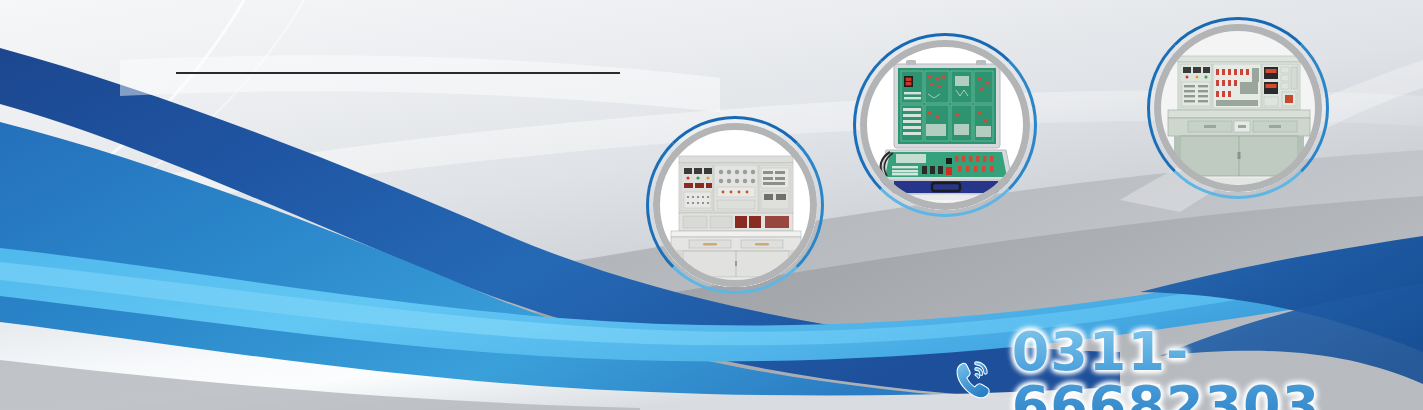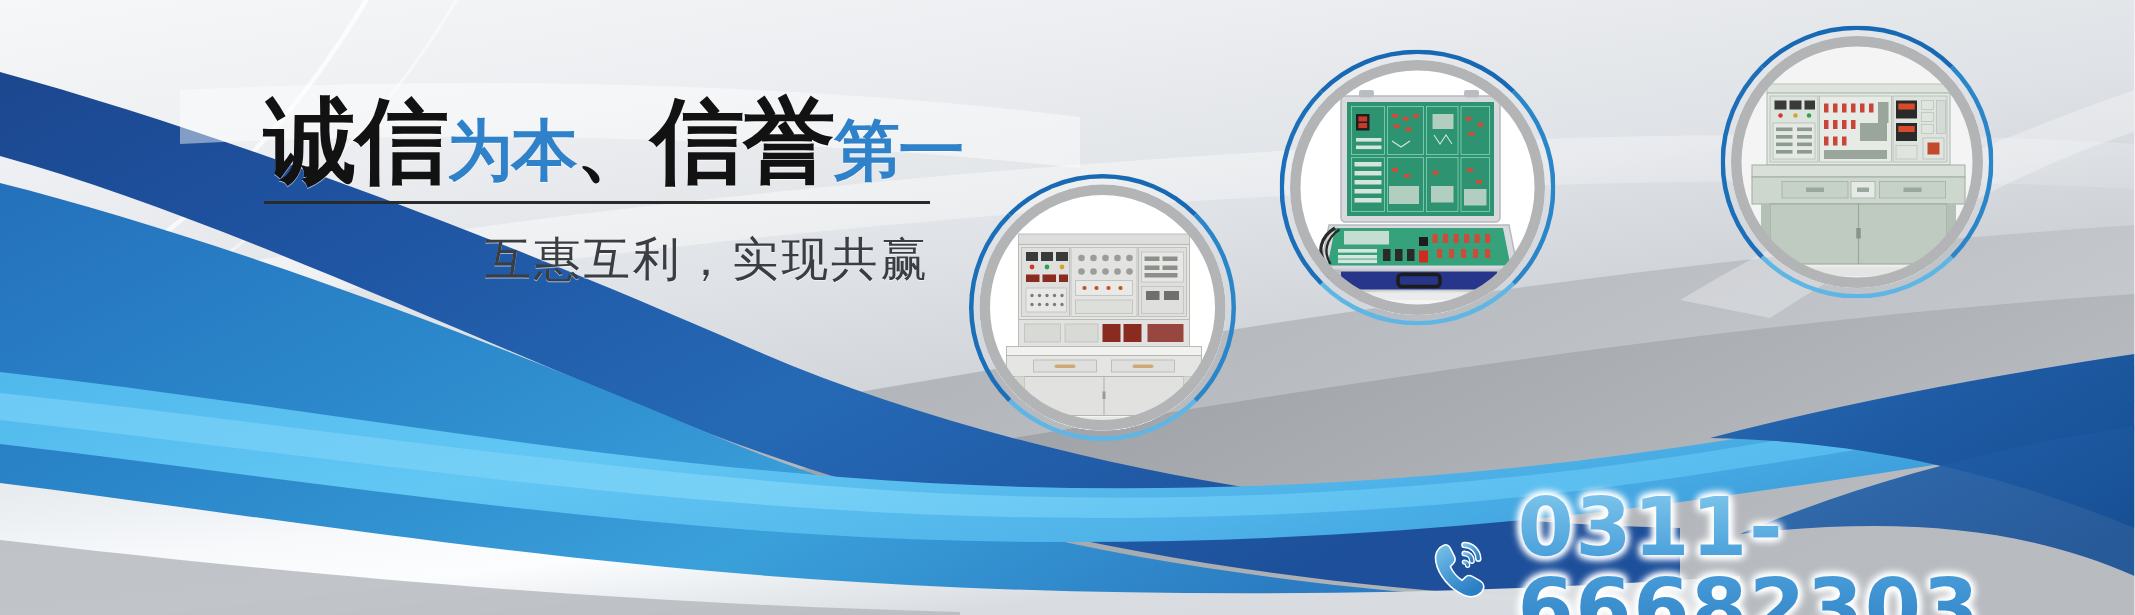--- a/index.html
+++ b/index.html
@@ -220,25 +220,21 @@
 
     <path d="M0,322 C160,342 340,372 540,386 C740,400 960,398 1160,384 L1160,410 L0,410 Z" fill="url(#whiteWave)" opacity="0.98"></path>
     <path d="M0,360 C190,382 400,402 640,408 L640,410 L0,410 Z" fill="#b6babe" opacity="0.85"></path>
 
     <path d="M120,60 C320,50 540,56 720,78 L720,112 C530,92 320,86 120,96 Z" fill="#ffffff" opacity="0.45"></path>
 
     <path d="M1423,60 C1330,92 1220,140 1120,200 L1180,212 C1270,154 1360,108 1423,88 Z" fill="#ffffff" opacity="0.30"></path>
   </svg>
 
   <div class="headline-block">
-    <div class="headline">
-      <span class="h-big">诚信</span><span class="h-small">为本</span><span class="h-dun">、</span><span class="h-big">信誉</span><span class="h-small">第一</span>
-    </div>
     <div class="rule"></div>
-    <div class="subtitle">互惠互利，实现共赢</div>
   </div>
 
   <div class="ring-blue" style="left:646px;top:116px;width:178px;height:178px;"></div>
   <div class="circle-img" style="left:653px;top:123px;width:164px;height:164px;">
     <svg viewBox="0 0 164 164" width="164" height="164">
       <rect x="0" y="0" width="164" height="164" fill="#ffffff"></rect>
       <rect x="0" y="118" width="164" height="46" fill="#f3f3f3"></rect>
 
       <rect x="26" y="33" width="114" height="7" fill="#dcdedb" stroke="#b9bbb8" stroke-width="0.6"></rect>
       <rect x="26" y="40" width="114" height="50" fill="#e6e7e4" stroke="#b7b9b5" stroke-width="0.7"></rect>

